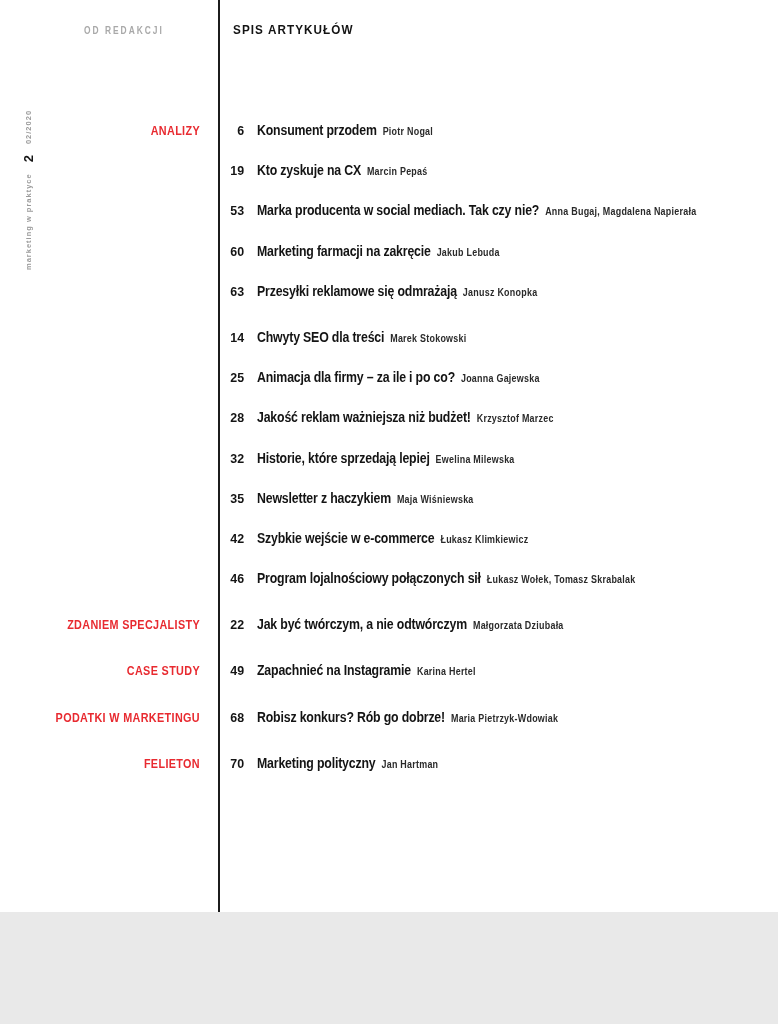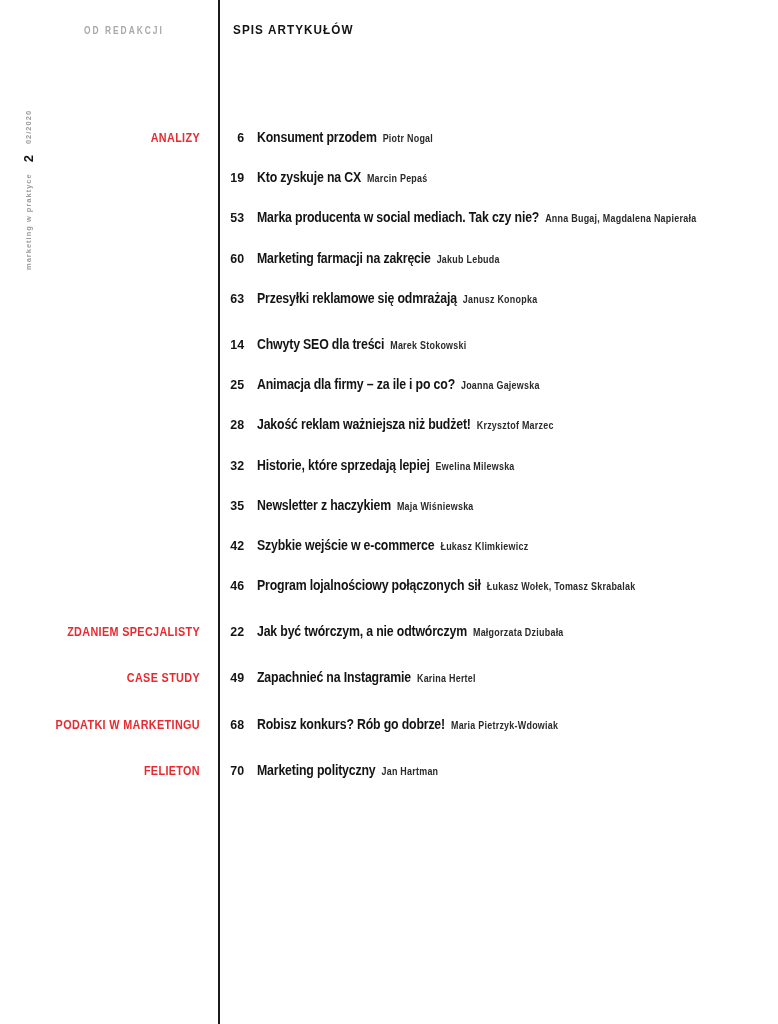--- a/index.html
+++ b/index.html
@@ -1,19 +1,19 @@
 <!DOCTYPE html>
 <html><head>
 <meta charset="utf-8">
 <style>
   * { margin:0; padding:0; box-sizing:border-box; }
   html,body { background:#e9e9e9; }
   body { font-family:"Liberation Sans","DejaVu Sans",sans-serif; }
   .page{
-    position:relative; width:778px; height:1024px; background:#ffffff;
+    position:relative; width:778px; height:912px; background:#ffffff;
     margin:0 auto; overflow:hidden;
   }
   .divider{
     position:absolute; left:218px; top:0; width:1.5px; height:1024px;
     background:#1c1c1c;
   }
   
   .hdr-left{
     position:absolute; left:84px; top:24px;
     font-size:10.5px; font-weight:700; letter-spacing:2.5px; color:#a9a9a9;
@@ -30,21 +30,21 @@
     transform:rotate(-90deg); transform-origin:0 0;
     display:flex; align-items:center; gap:11px; white-space:nowrap;
   }
   .spine-mag,.spine-issue{
     font-size:7.5px; font-weight:700; letter-spacing:1px; color:#9b9b9b;
   }
   .spine-page{
     font-size:13px; font-weight:700; color:#141414; letter-spacing:0;
   }
   
-  .toc{ position:absolute; left:0; top:122px; width:778px; }
+  .toc{ position:absolute; left:0; top:115px; width:778px; }
   .toc-section{ margin-bottom:6px; }
   .toc-row{
     display:flex; align-items:baseline; height:40.2px; padding-top:7px;
     line-height:1;
   }
   .row-label{
     width:200px; flex:0 0 200px; text-align:right;
     font-size:12px; font-weight:700; letter-spacing:.4px; color:#e82a30;
     transform:scaleX(.9); transform-origin:100% 50%; white-space:nowrap;
   }

